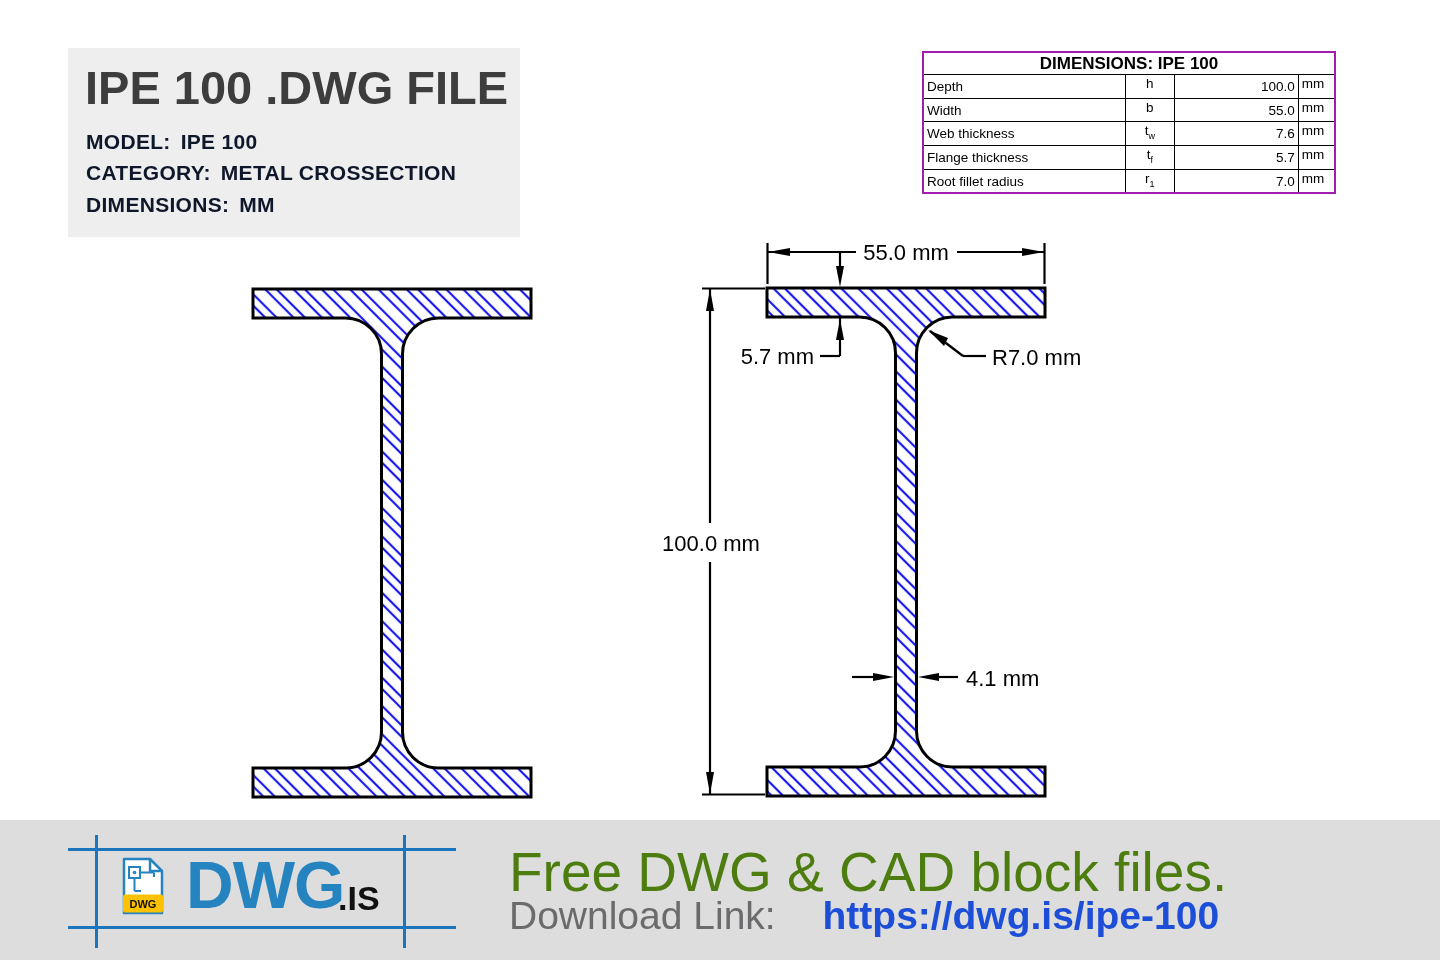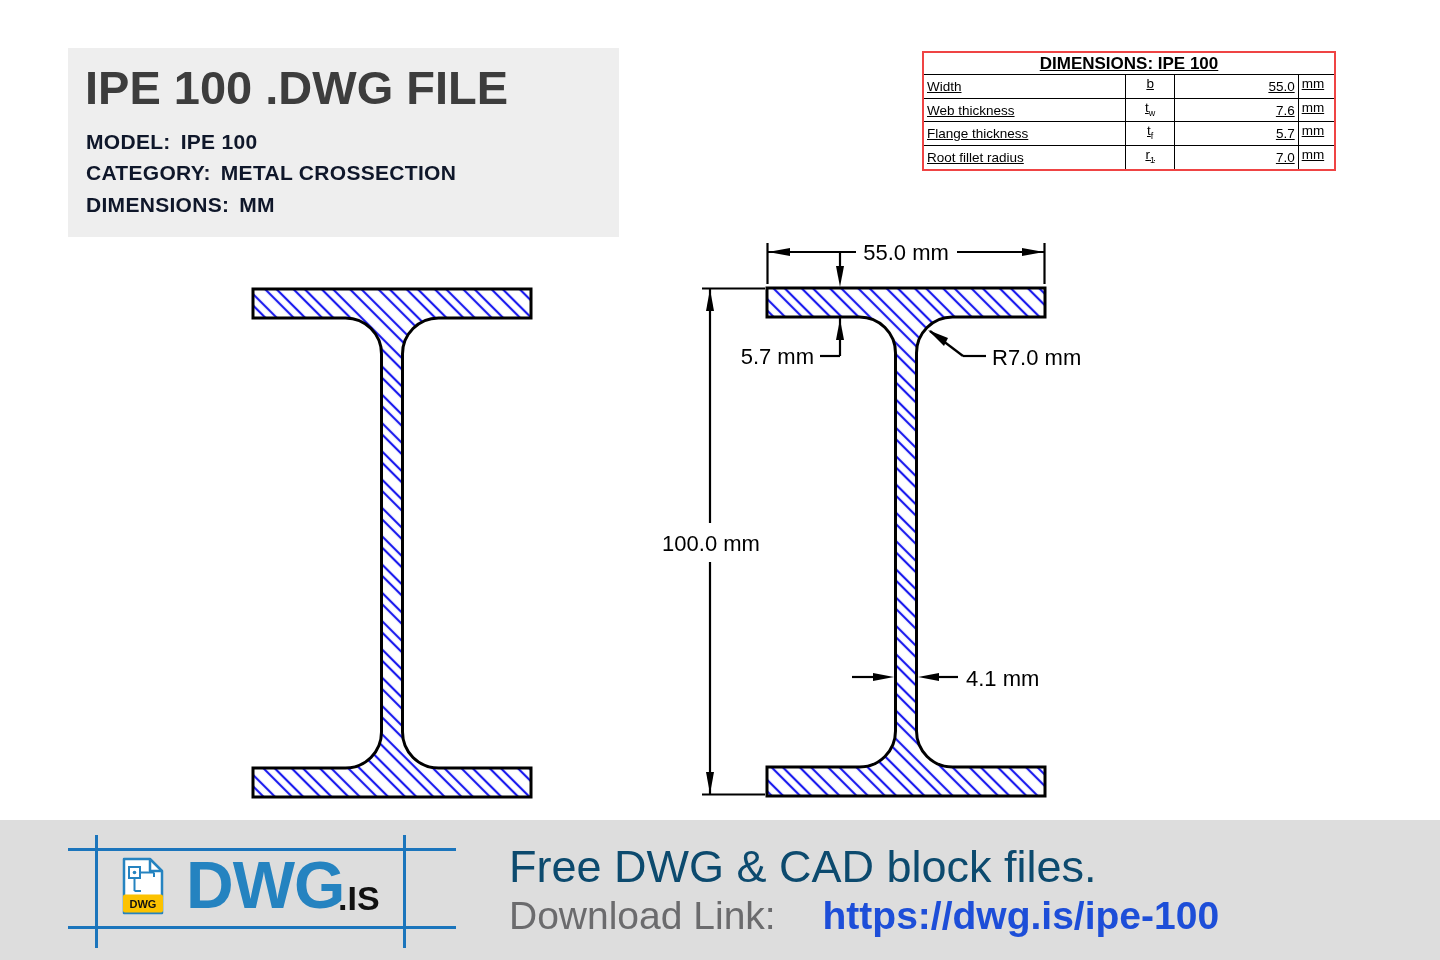--- a/index.html
+++ b/index.html
@@ -1,48 +1,48 @@
 <!DOCTYPE html>
 <html><head>
 <meta charset="utf-8">
 <style>
   html,body{margin:0;padding:0;}
   body{
     width:1440px;height:960px;position:relative;overflow:hidden;
     background:#ffffff;font-family:"Liberation Sans",sans-serif;
   }
   
-  .info-box{position:absolute;left:68px;top:48px;width:551px;height:189px;background:#eeeeee;}
+  .info-box{position:absolute;left:68px;top:48px;width:452px;height:189px;background:#eeeeee;}
   .info-title{position:absolute;left:17px;top:12px;font-size:47px;font-weight:bold;color:#3d3d3d;letter-spacing:0px;}
   .info-line{position:absolute;left:18px;font-size:21px;color:#0f172a;font-weight:bold;letter-spacing:.3px;}
   .info-line .lbl{margin-right:10px;}
   .l1{top:82px;}.l2{top:113px;}.l3{top:145px;}
   
   .spec{position:absolute;left:922px;top:51px;width:414px;border-collapse:collapse;background:#fff;}
   .spec, .spec td{border:1px solid #000;}
-  .spec{border:2px solid #ef4444;text-decoration:underline;}
+  .spec{border:2px solid #a21caf;}
   .spec td{font-size:13.5px;color:#000;padding:0 3px;height:17px;line-height:17px;white-space:nowrap;}
   .spec .ttl{font-size:17px;font-weight:bold;text-align:center;height:21px;}
   .spec .sym{width:45px;text-align:center;}
   .spec .val{width:126px;text-align:right;}
   .spec .unit{width:30px;text-align:left;}
   .spec .name{width:205px;}
   .spec sub{font-size:9px;}
   
   .draw{position:absolute;left:0;top:0;}
   .dimtxt{font-family:"Liberation Sans",sans-serif;font-size:22px;fill:#000;}
   
   .footer{position:absolute;left:0;top:820px;width:1440px;height:140px;background:#dddddd;}
   .crop{position:absolute;background:#1b75bc;}
   .crop.v{width:3px;height:113px;top:15px;}
   .crop.h{height:3px;width:388px;left:68px;}
   .logo-svg{position:absolute;left:121px;top:37px;}
   .brand{position:absolute;left:186px;top:32px;font-size:66px;line-height:1;font-weight:bold;color:#2583c0;letter-spacing:-1px;}
   .brand-tld{position:absolute;left:338px;top:61px;font-size:34px;line-height:1;font-weight:bold;color:#111111;}
-  .tagline{position:absolute;left:509px;top:22px;font-size:45px;line-height:1.1;color:#0c4a6e;}
+  .tagline{position:absolute;left:509px;top:22px;font-size:55px;line-height:1.1;color:#4d7c0f;}
   .dl-line{position:absolute;left:509px;top:75px;font-size:39px;line-height:1.1;color:#6b6b6d;}
   .dl-line b{color:#1d4ed8;margin-left:36px;}
 </style>
 </head>
 <body>
 
 <div class="info-box">
   <div class="info-title">IPE 100 .DWG FILE</div>
   <div class="info-line l1">
     <span class="lbl">MODEL:</span><span>IPE 100</span>
@@ -52,20 +52,26 @@
   </div>
   <div class="info-line l3">
     <span class="lbl">DIMENSIONS:</span><span>MM</span>
   </div>
 </div>
 
 <table class="spec">
   <tbody>
       <tr>
     <td class="ttl" colspan="4">DIMENSIONS: IPE 100</td>
+  </tr>
+  <tr>
+    <td class="name">Depth</td>
+    <td class="sym"><span>h</span><sub></sub></td>
+    <td class="val">100.0</td>
+    <td class="unit"><span>mm</span><sub></sub></td>
   </tr>
   <tr>
     <td class="name">Width</td>
     <td class="sym"><span>b</span><sub></sub></td>
     <td class="val">55.0</td>
     <td class="unit"><span>mm</span><sub></sub></td>
   </tr>
   <tr>
     <td class="name">Web thickness</td>
     <td class="sym"><span>t</span><sub>w</sub></td>

